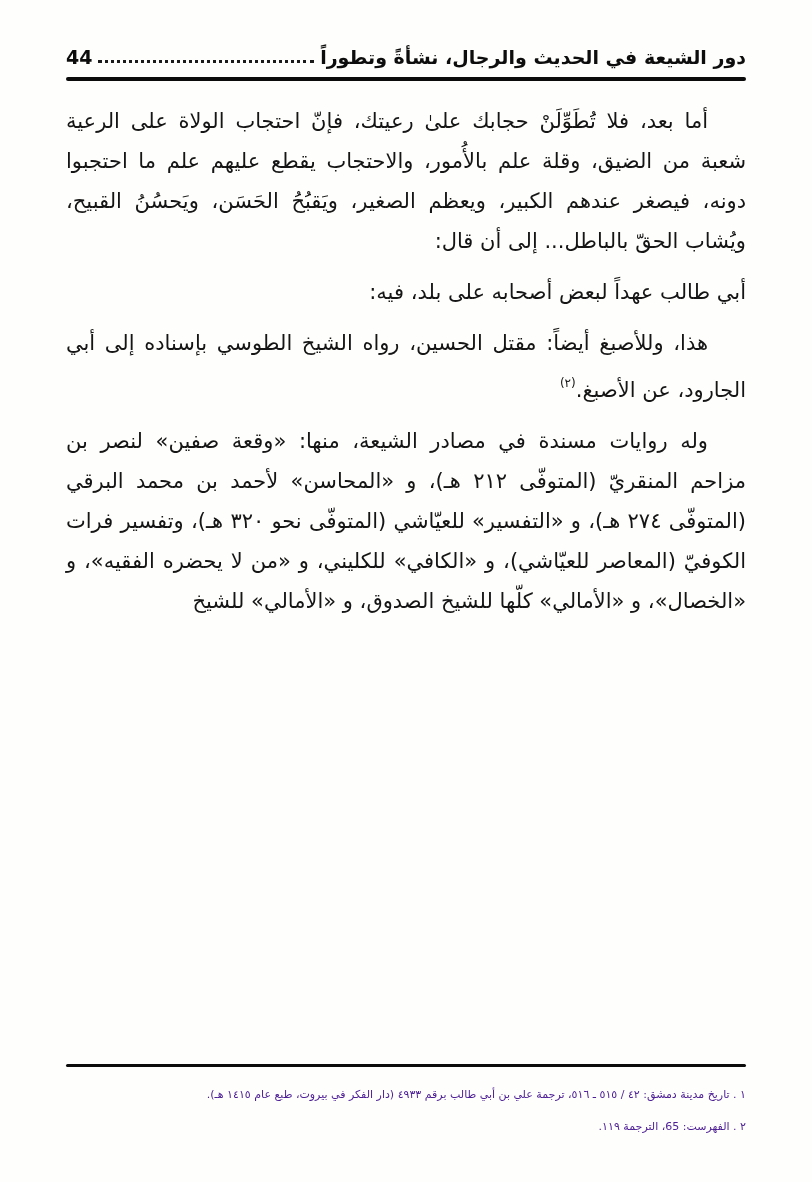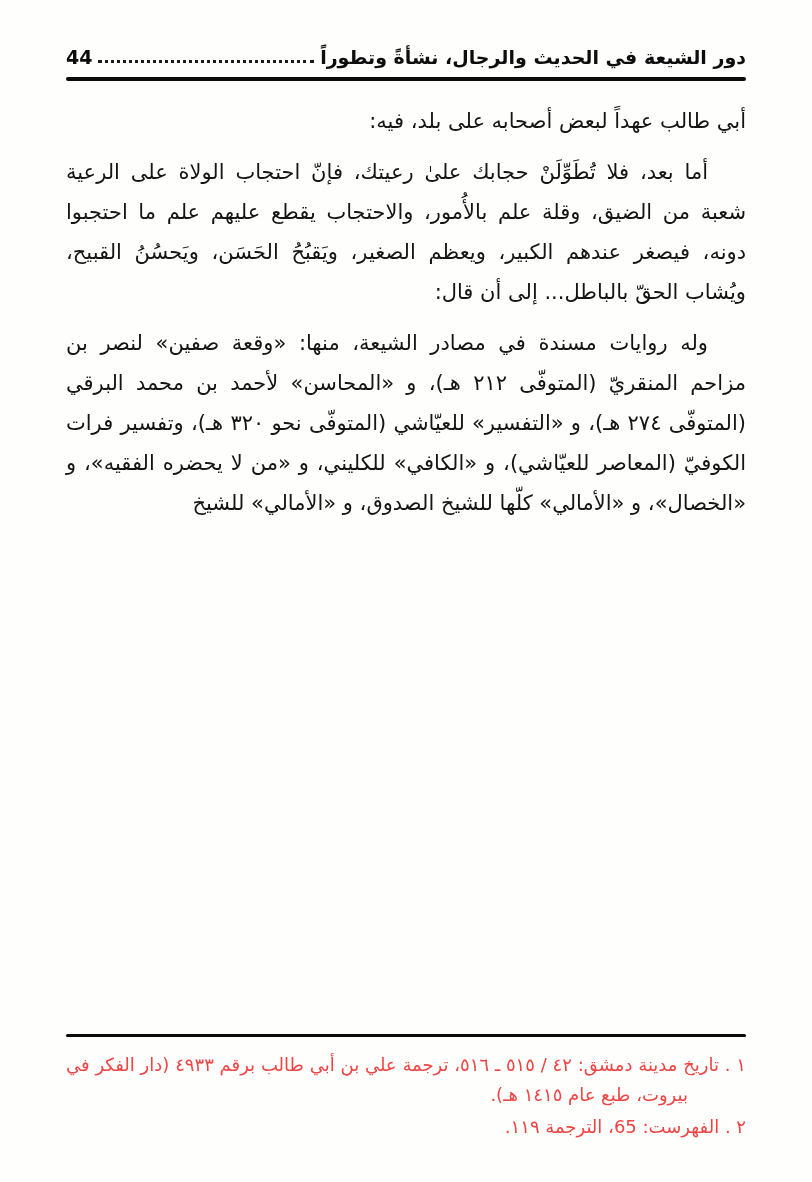--- a/index.html
+++ b/index.html
@@ -63,24 +63,24 @@
   }
 
   
   .footnote-rule {
     height: 3px;
     background: #0b0b0b;
     margin-bottom: 13px;
     border-radius: 2px;
   }
   .footnotes {
-    font-size: 18px;
+    font-size: 11px;
     line-height: 30px;
     text-align: justify;
-    color: #ef4444;
+    color: #4c1d95;
   }
   .footnote {
     padding-right: 58px;
     text-indent: -58px;
     margin-bottom: 2px;
   }
 </style>
 </head>
 <body>
 
@@ -88,26 +88,27 @@
 
   <header class="page-header">
     <span class="running-title">دور الشيعة في الحديث والرجال، نشأةً وتطوراً</span>
     <span class="leader"></span>
     <span class="page-number">44</span>
   </header>
 
   <div class="header-rule"></div>
 
   <main class="body-text">
+    <p class="para">أما بعد، فلا تُطَوِّلَنْ حجابك علىٰ رعيتك، فإنّ احتجاب الولاة على الرعية شعبة من الضيق، وقلة علم بالأُمور، والاحتجاب يقطع عليهم علم ما احتجبوا دونه، فيصغر عندهم الكبير، ويعظم الصغير، ويَقبُحُ الحَسَن، ويَحسُنُ القبيح، ويُشاب الحقّ بالباطل... إلى أن قال:</p>
+
     <p class="para no-indent">أبي طالب عهداً لبعض أصحابه على بلد، فيه:</p>
-
-    <p class="para">أما بعد، فلا تُطَوِّلَنْ حجابك علىٰ رعيتك، فإنّ احتجاب الولاة على الرعية شعبة من الضيق، وقلة علم بالأُمور، والاحتجاب يقطع عليهم علم ما احتجبوا دونه، فيصغر عندهم الكبير، ويعظم الصغير، ويَقبُحُ الحَسَن، ويَحسُنُ القبيح، ويُشاب الحقّ بالباطل... إلى أن قال:</p>
 
 
 
+    <p class="para"><span>هذا، وللأصبغ أيضاً: مقتل الحسين، رواه الشيخ الطوسي بإسناده إلى أبي الجارود، عن الأصبغ.</span><sup class="fn-ref">(٢)</sup></p>
 
     <p class="para">وله روايات مسندة في مصادر الشيعة، منها: «وقعة صفين» لنصر بن مزاحم المنقريّ (المتوفّى ٢١٢ هـ)، و «المحاسن» لأحمد بن محمد البرقي (المتوفّى ٢٧٤ هـ)، و «التفسير» للعيّاشي (المتوفّى نحو ٣٢٠ هـ)، وتفسير فرات الكوفيّ (المعاصر للعيّاشي)، و «الكافي» للكليني، و «من لا يحضره الفقيه»، و «الخصال»، و «الأمالي» كلّها للشيخ الصدوق، و «الأمالي» للشيخ</p>
   </main>
 
   <div class="footnote-rule"></div>
 
   <footer class="footnotes">
     <p class="footnote">١ . تاريخ مدينة دمشق: ٤٢ / ٥١٥ ـ ٥١٦، ترجمة علي بن أبي طالب برقم ٤٩٣٣ (دار الفكر في بيروت، طبع عام ١٤١٥ هـ).</p>
     <p class="footnote">٢ . الفهرست: 65، الترجمة ١١٩.</p>
   </footer>

